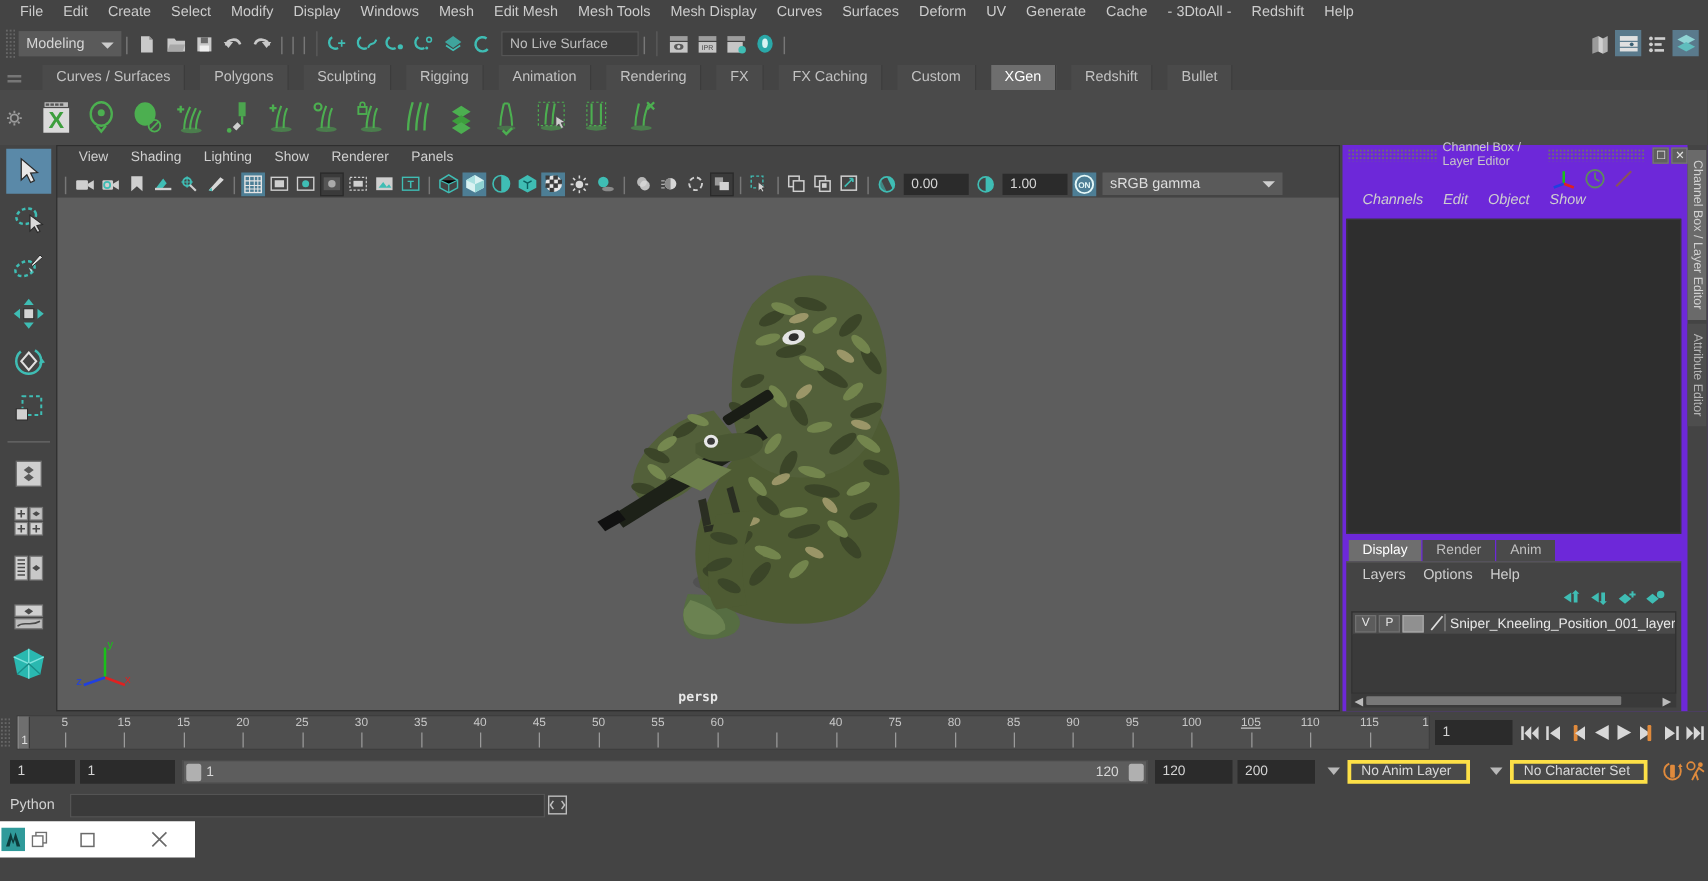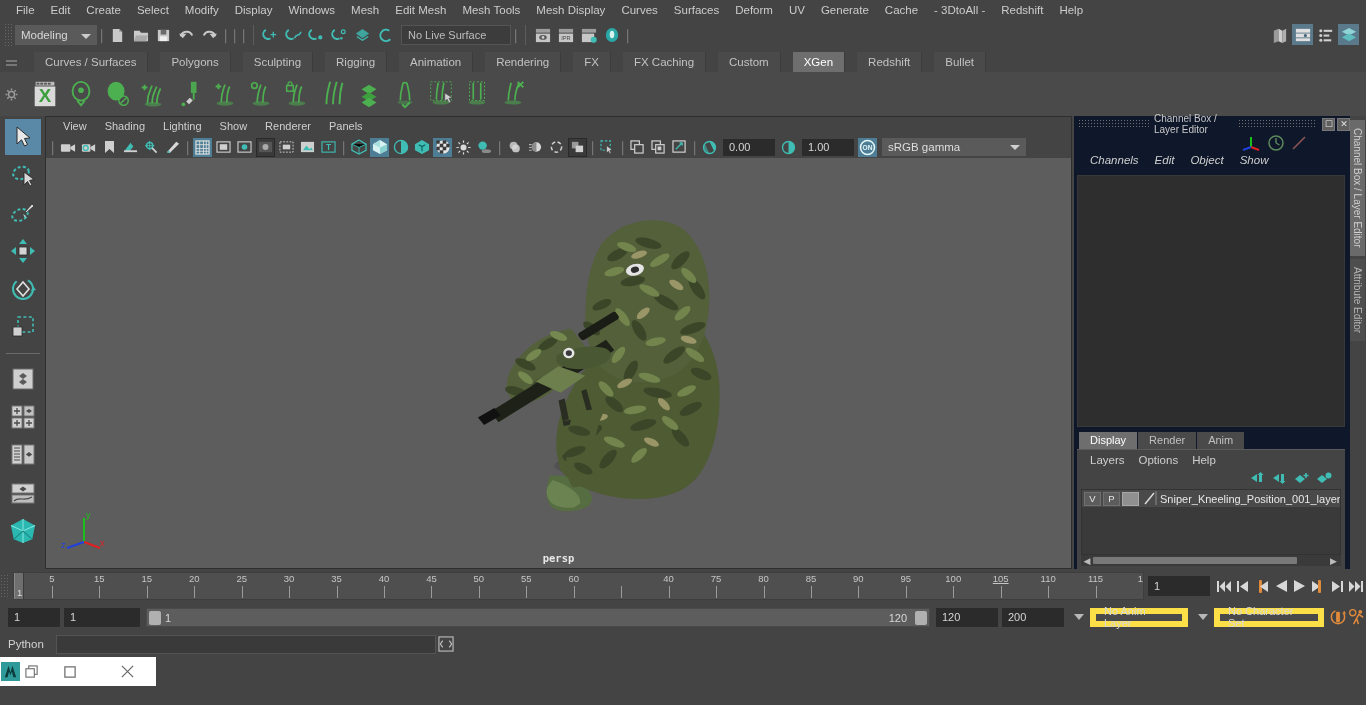--- a/index.html
+++ b/index.html
@@ -160,21 +160,21 @@
   #viewport {
     flex: 1 1 auto; background: #5d5d5d; position: relative; overflow: hidden;
   }
   #persp-label {
     position: absolute; bottom: 4px; left: 0; right: 0; text-align: center;
     color: #e8e8e8; font-size: 10.5px; font-weight: bold;
     font-family: "DejaVu Sans Mono", monospace;
   }
 
   
-  #rightdock { width: 292px; flex: 0 0 292px; background: #0f172a; display: flex; }
+  #rightdock { width: 292px; flex: 0 0 292px; background: #6d28d9; display: flex; }
   #cbpanel { flex: 1 1 auto; display: flex; flex-direction: column; }
   #cb-title {
     height: 16px; display: flex; align-items: center; position: relative;
     font-size: 10px; color: #c8c8c8;
   }
   .titlegrip {
     height: 10px; width: 72px; flex: 0 0 72px;
     background-image: radial-gradient(#6e6e6e 1px, transparent 1px);
     background-size: 3px 3px; margin: 0 4px;
   }
@@ -280,22 +280,22 @@
     margin: 0 6px 0 2px; border: 1px solid #4a4a4a;
   }
   .rhandle { position: absolute; top: 2px; width: 12px; height: 14px; background: #b0b0b0; border-radius: 2px; }
   .rlabel { position: absolute; top: 3px; font-size: 11px; color: #d8d8d8; }
   .dropdown-arrow {
     width: 0; height: 0; border-left: 5px solid transparent;
     border-right: 5px solid transparent; border-top: 6px solid #b8b8b8;
     margin: 0 6px; flex: 0 0 10px;
   }
   .combofield {
-    height: 19px; background: #4a4a4a; border: 6px solid #fde047; color: #d8d8d8;
-    font-size: 11px; display: flex; align-items: center; padding: 0 8px; margin-right: 4px;
+    height: 19px; background: #4a4a4a; border: 3px solid #fde047; color: #d8d8d8;
+    font-size: 11px; display: flex; align-items: center; padding: 0 8px; margin-right: 10px;
   }
 
   
   #cmdbar { height: 26px; background: #444444; display: flex; align-items: center; padding-left: 8px; }
   #cmd-label { color: #d2d2d2; font-size: 11.5px; width: 48px; flex: 0 0 48px; }
   #cmd-input {
     width: 380px; height: 19px; background: #3a3a3a; border: 1px solid #545454;
     flex: 0 0 380px;
   }
   #cmd-result {

